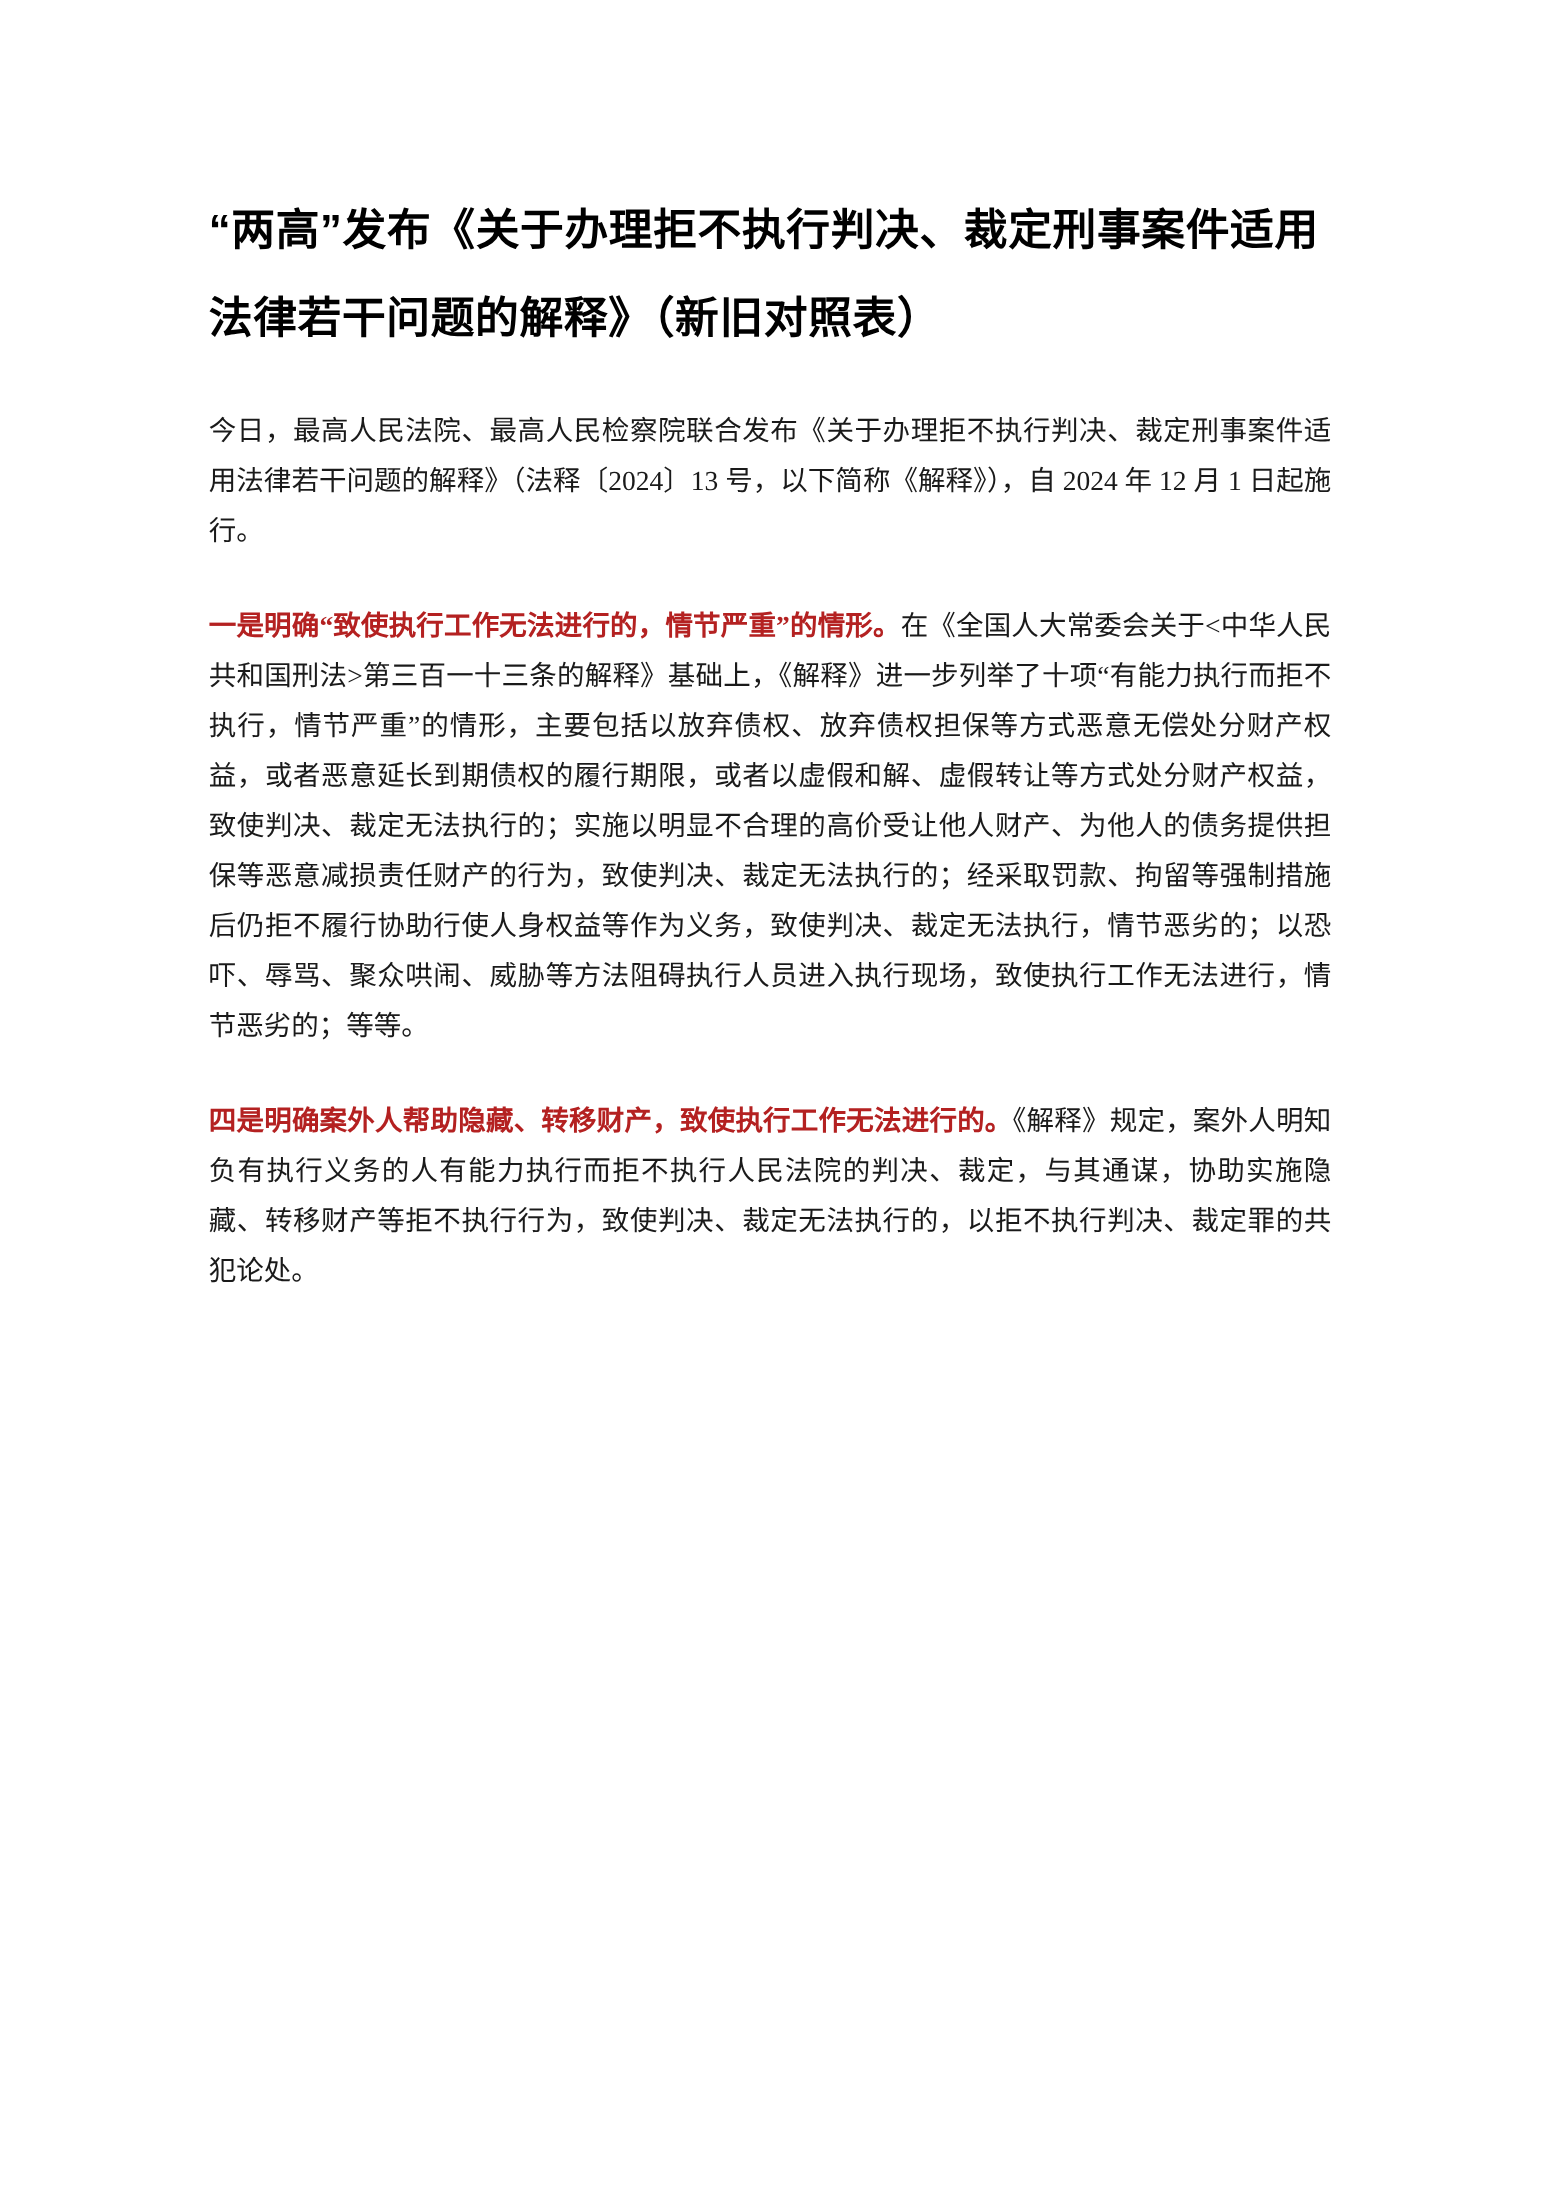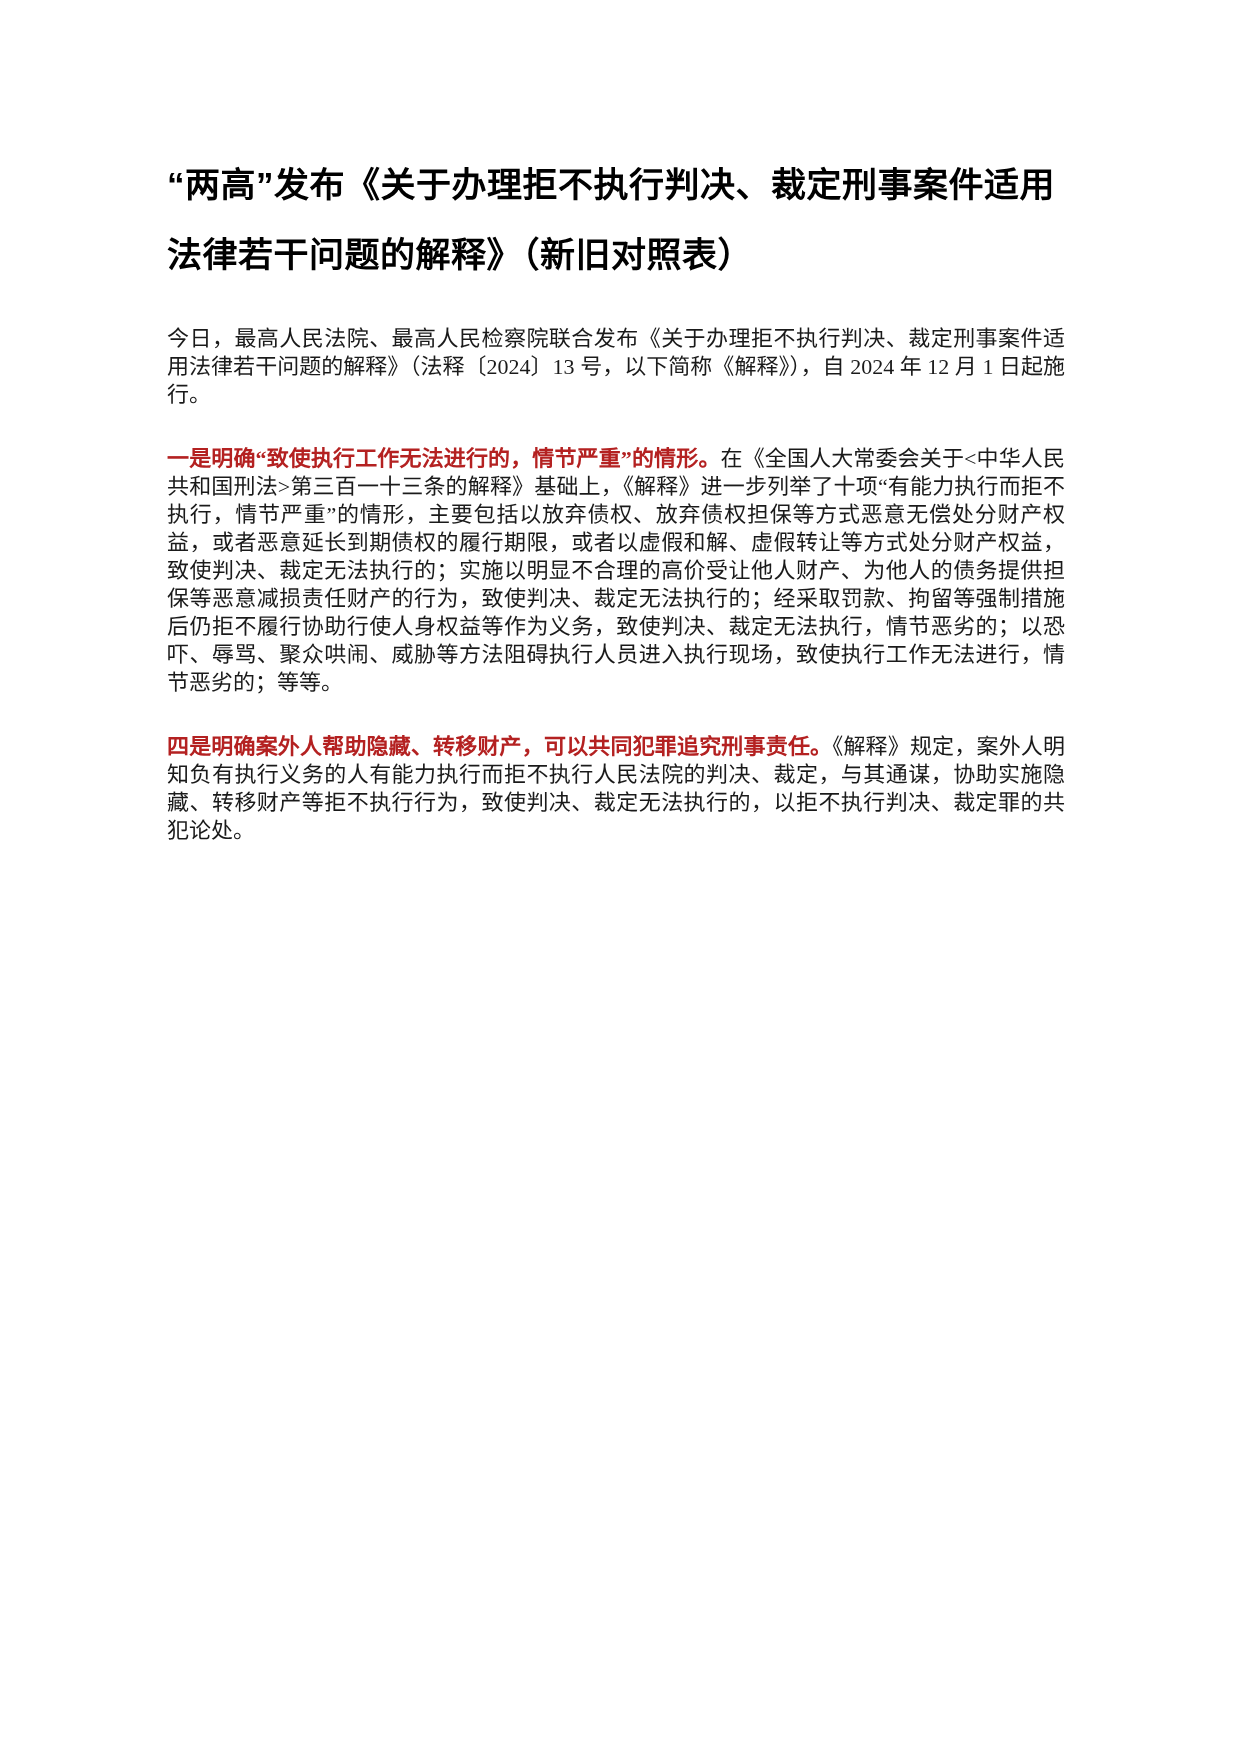--- a/index.html
+++ b/index.html
@@ -26,21 +26,21 @@
     font-weight: 900;
     font-size: 35px;
     line-height: 70px;
     color: #000000;
     text-align: left;
     letter-spacing: 0.5px;
   }
   .doc-body p {
     margin: 0 0 36px 0;
     font-size: 22px;
-    line-height: 28px;
+    line-height: 40px;
     color: #1a1a1a;
     text-align: justify;
   }
   .doc-body p.cut-off {
     
     text-align-last: justify;
     margin-bottom: 0;
   }
   .lead {
     font-weight: 700;
@@ -56,17 +56,17 @@
 
   <div class="doc-body">
 
     <p><span>今日，最高人民法院、最高人民检察院联合发布《关于办理拒不执行判决、裁定刑事案件适用法律若干问题的解释》（法释〔2024〕13 号，以下简称《解释》），自 2024 年 12 月 1 日起施行。</span></p>
 
 
     <p><strong class="lead">一是明确“致使执行工作无法进行的，情节严重”的情形。</strong><span>在《全国人大常委会关于&lt;中华人民共和国刑法&gt;第三百一十三条的解释》基础上，《解释》进一步列举了十项“有能力执行而拒不执行，情节严重”的情形，主要包括以放弃债权、放弃债权担保等方式恶意无偿处分财产权益，或者恶意延长到期债权的履行期限，或者以虚假和解、虚假转让等方式处分财产权益，致使判决、裁定无法执行的；实施以明显不合理的高价受让他人财产、为他人的债务提供担保等恶意减损责任财产的行为，致使判决、裁定无法执行的；经采取罚款、拘留等强制措施后仍拒不履行协助行使人身权益等作为义务，致使判决、裁定无法执行，情节恶劣的；以恐吓、辱骂、聚众哄闹、威胁等方法阻碍执行人员进入执行现场，致使执行工作无法进行，情节恶劣的；等等。</span></p>
 
 
 
-    <p><strong class="lead">四是明确案外人帮助隐藏、转移财产，可以共同犯罪追究刑事责任。</strong><span>《解释》规定，案外人明知负有执行义务的人有能力执行而拒不执行人民法院的判决、裁定，与其通谋，协助实施隐藏、转移财产等拒不执行行为，致使判决、裁定无法执行的，以拒不执行判决、裁定罪的共犯论处。</span></p>
+    <p><strong class="lead">四是明确案外人帮助隐藏、转移财产，致使执行工作无法进行的。</strong><span>《解释》规定，案外人明知负有执行义务的人有能力执行而拒不执行人民法院的判决、裁定，与其通谋，协助实施隐藏、转移财产等拒不执行行为，致使判决、裁定无法执行的，以拒不执行判决、裁定罪的共犯论处。</span></p>
 
 
   </div>
 </div>
 
 </body></html>

